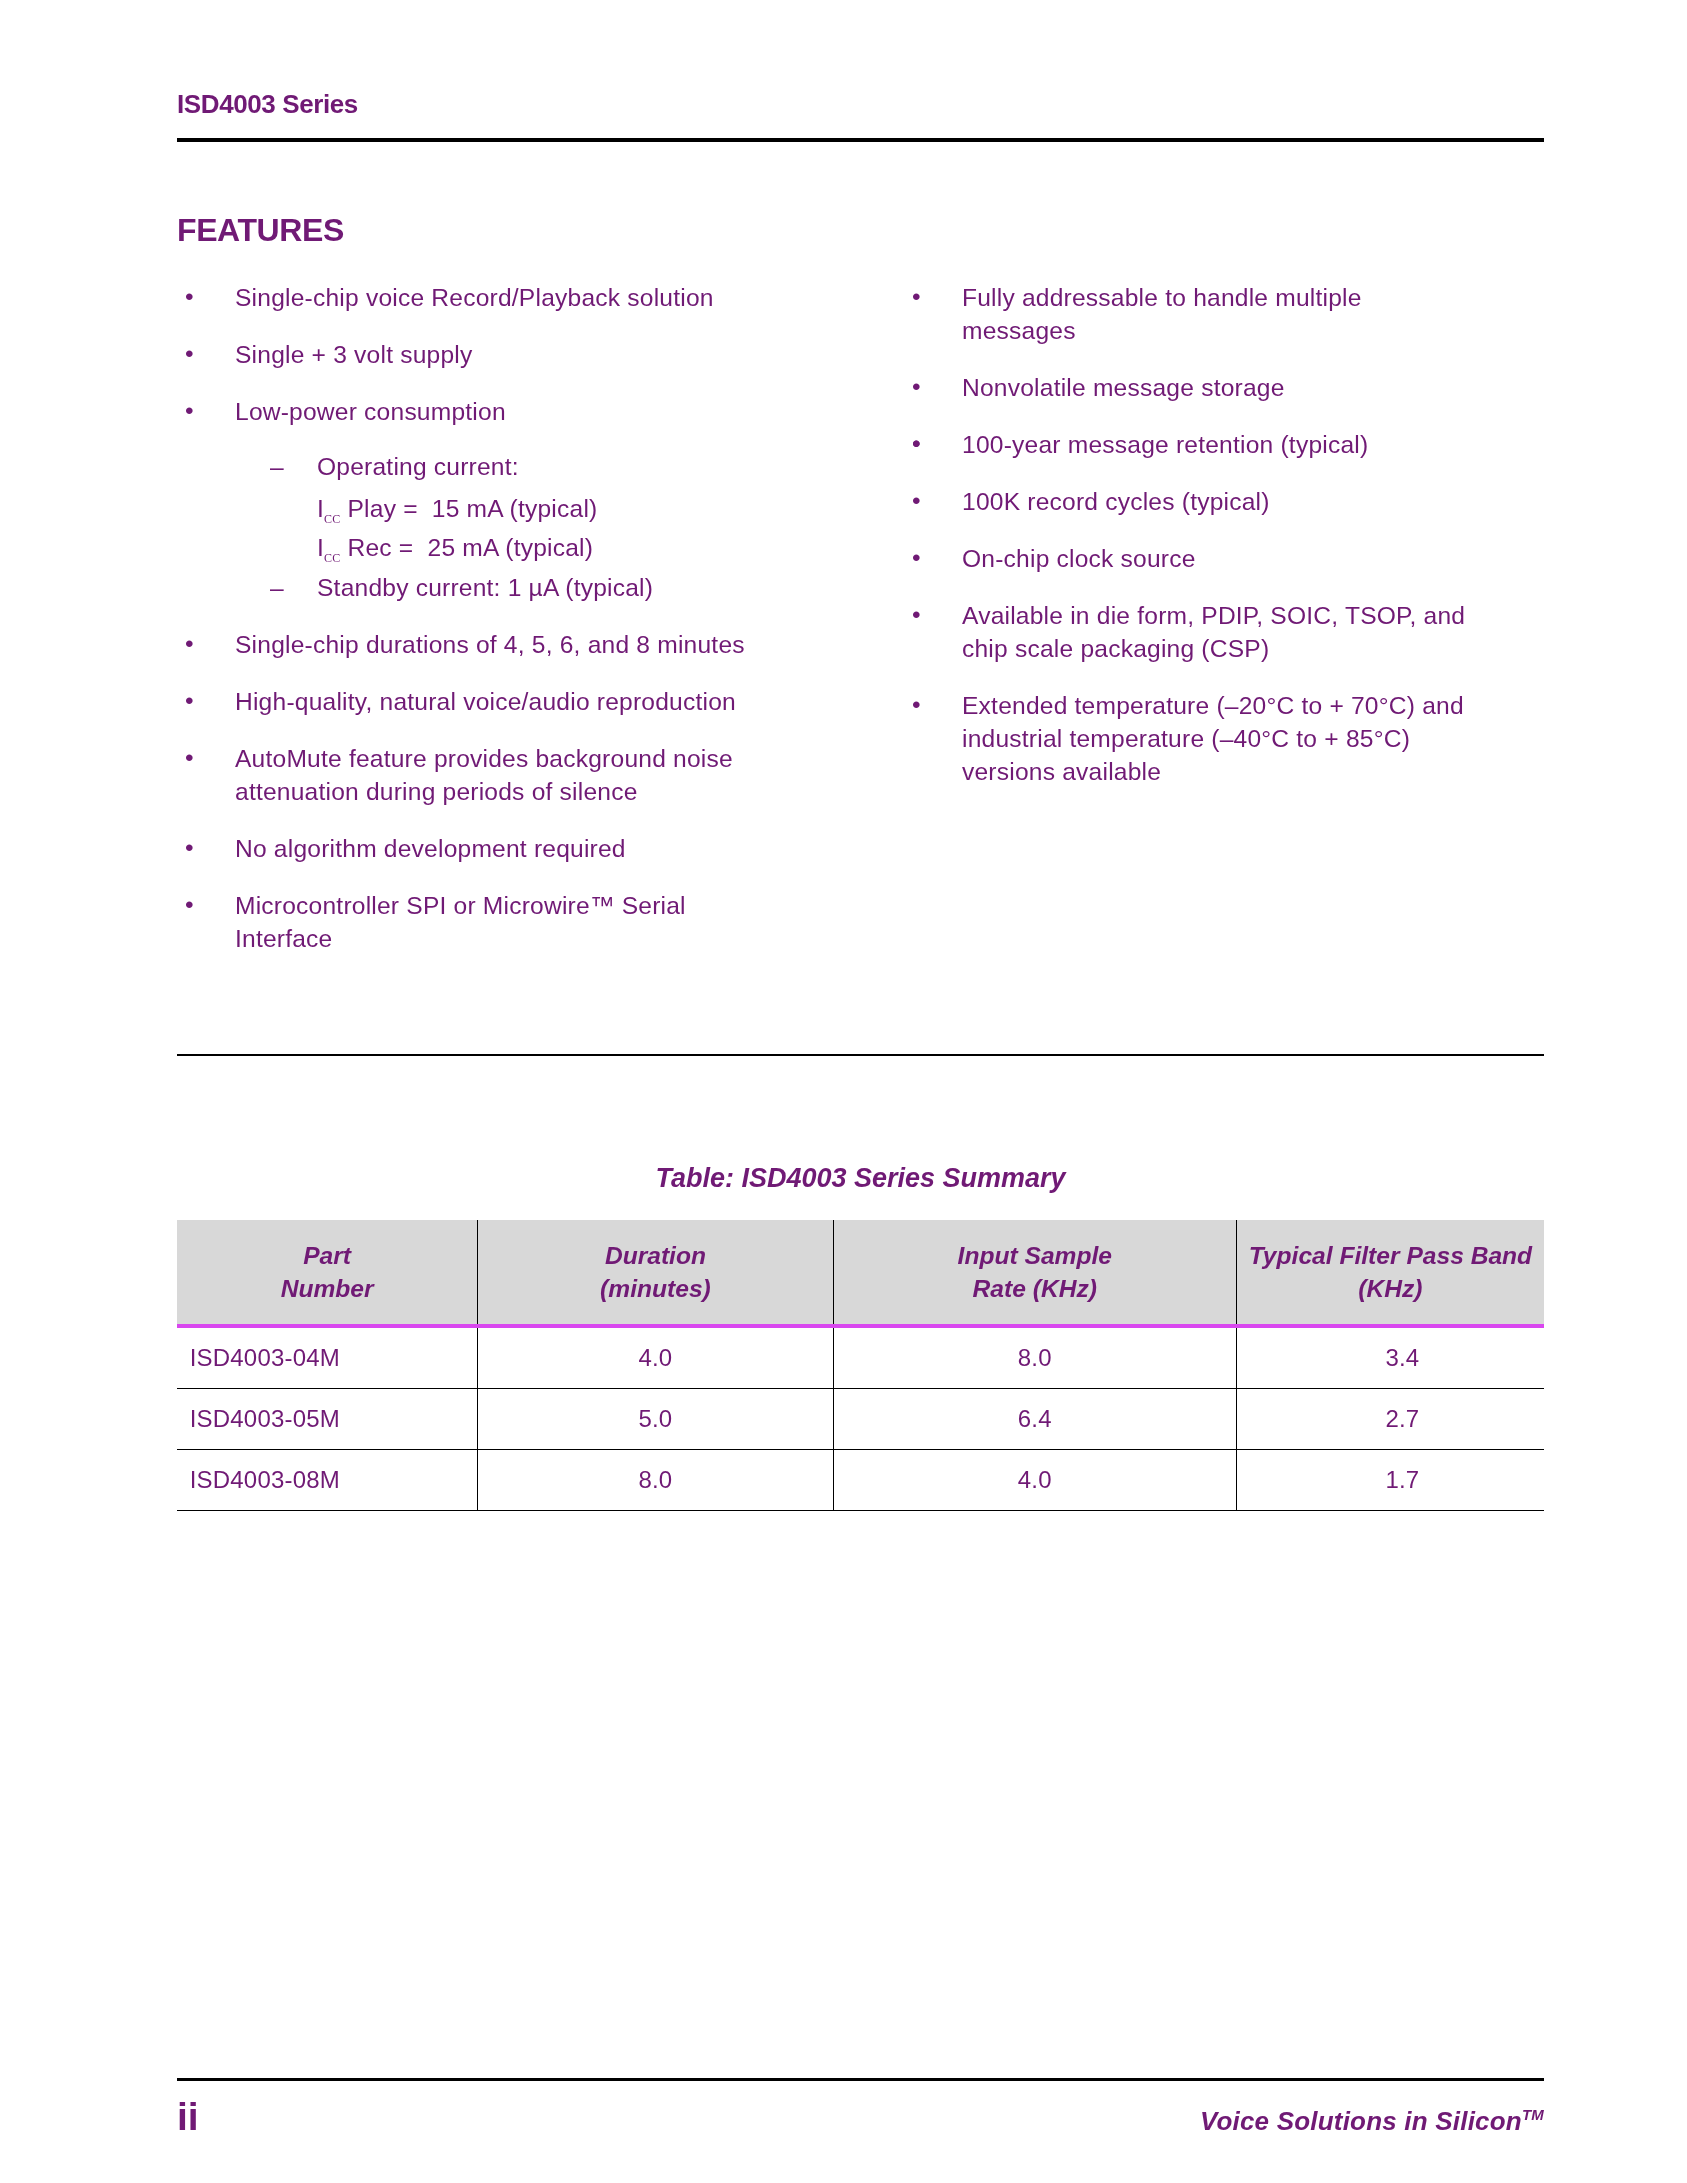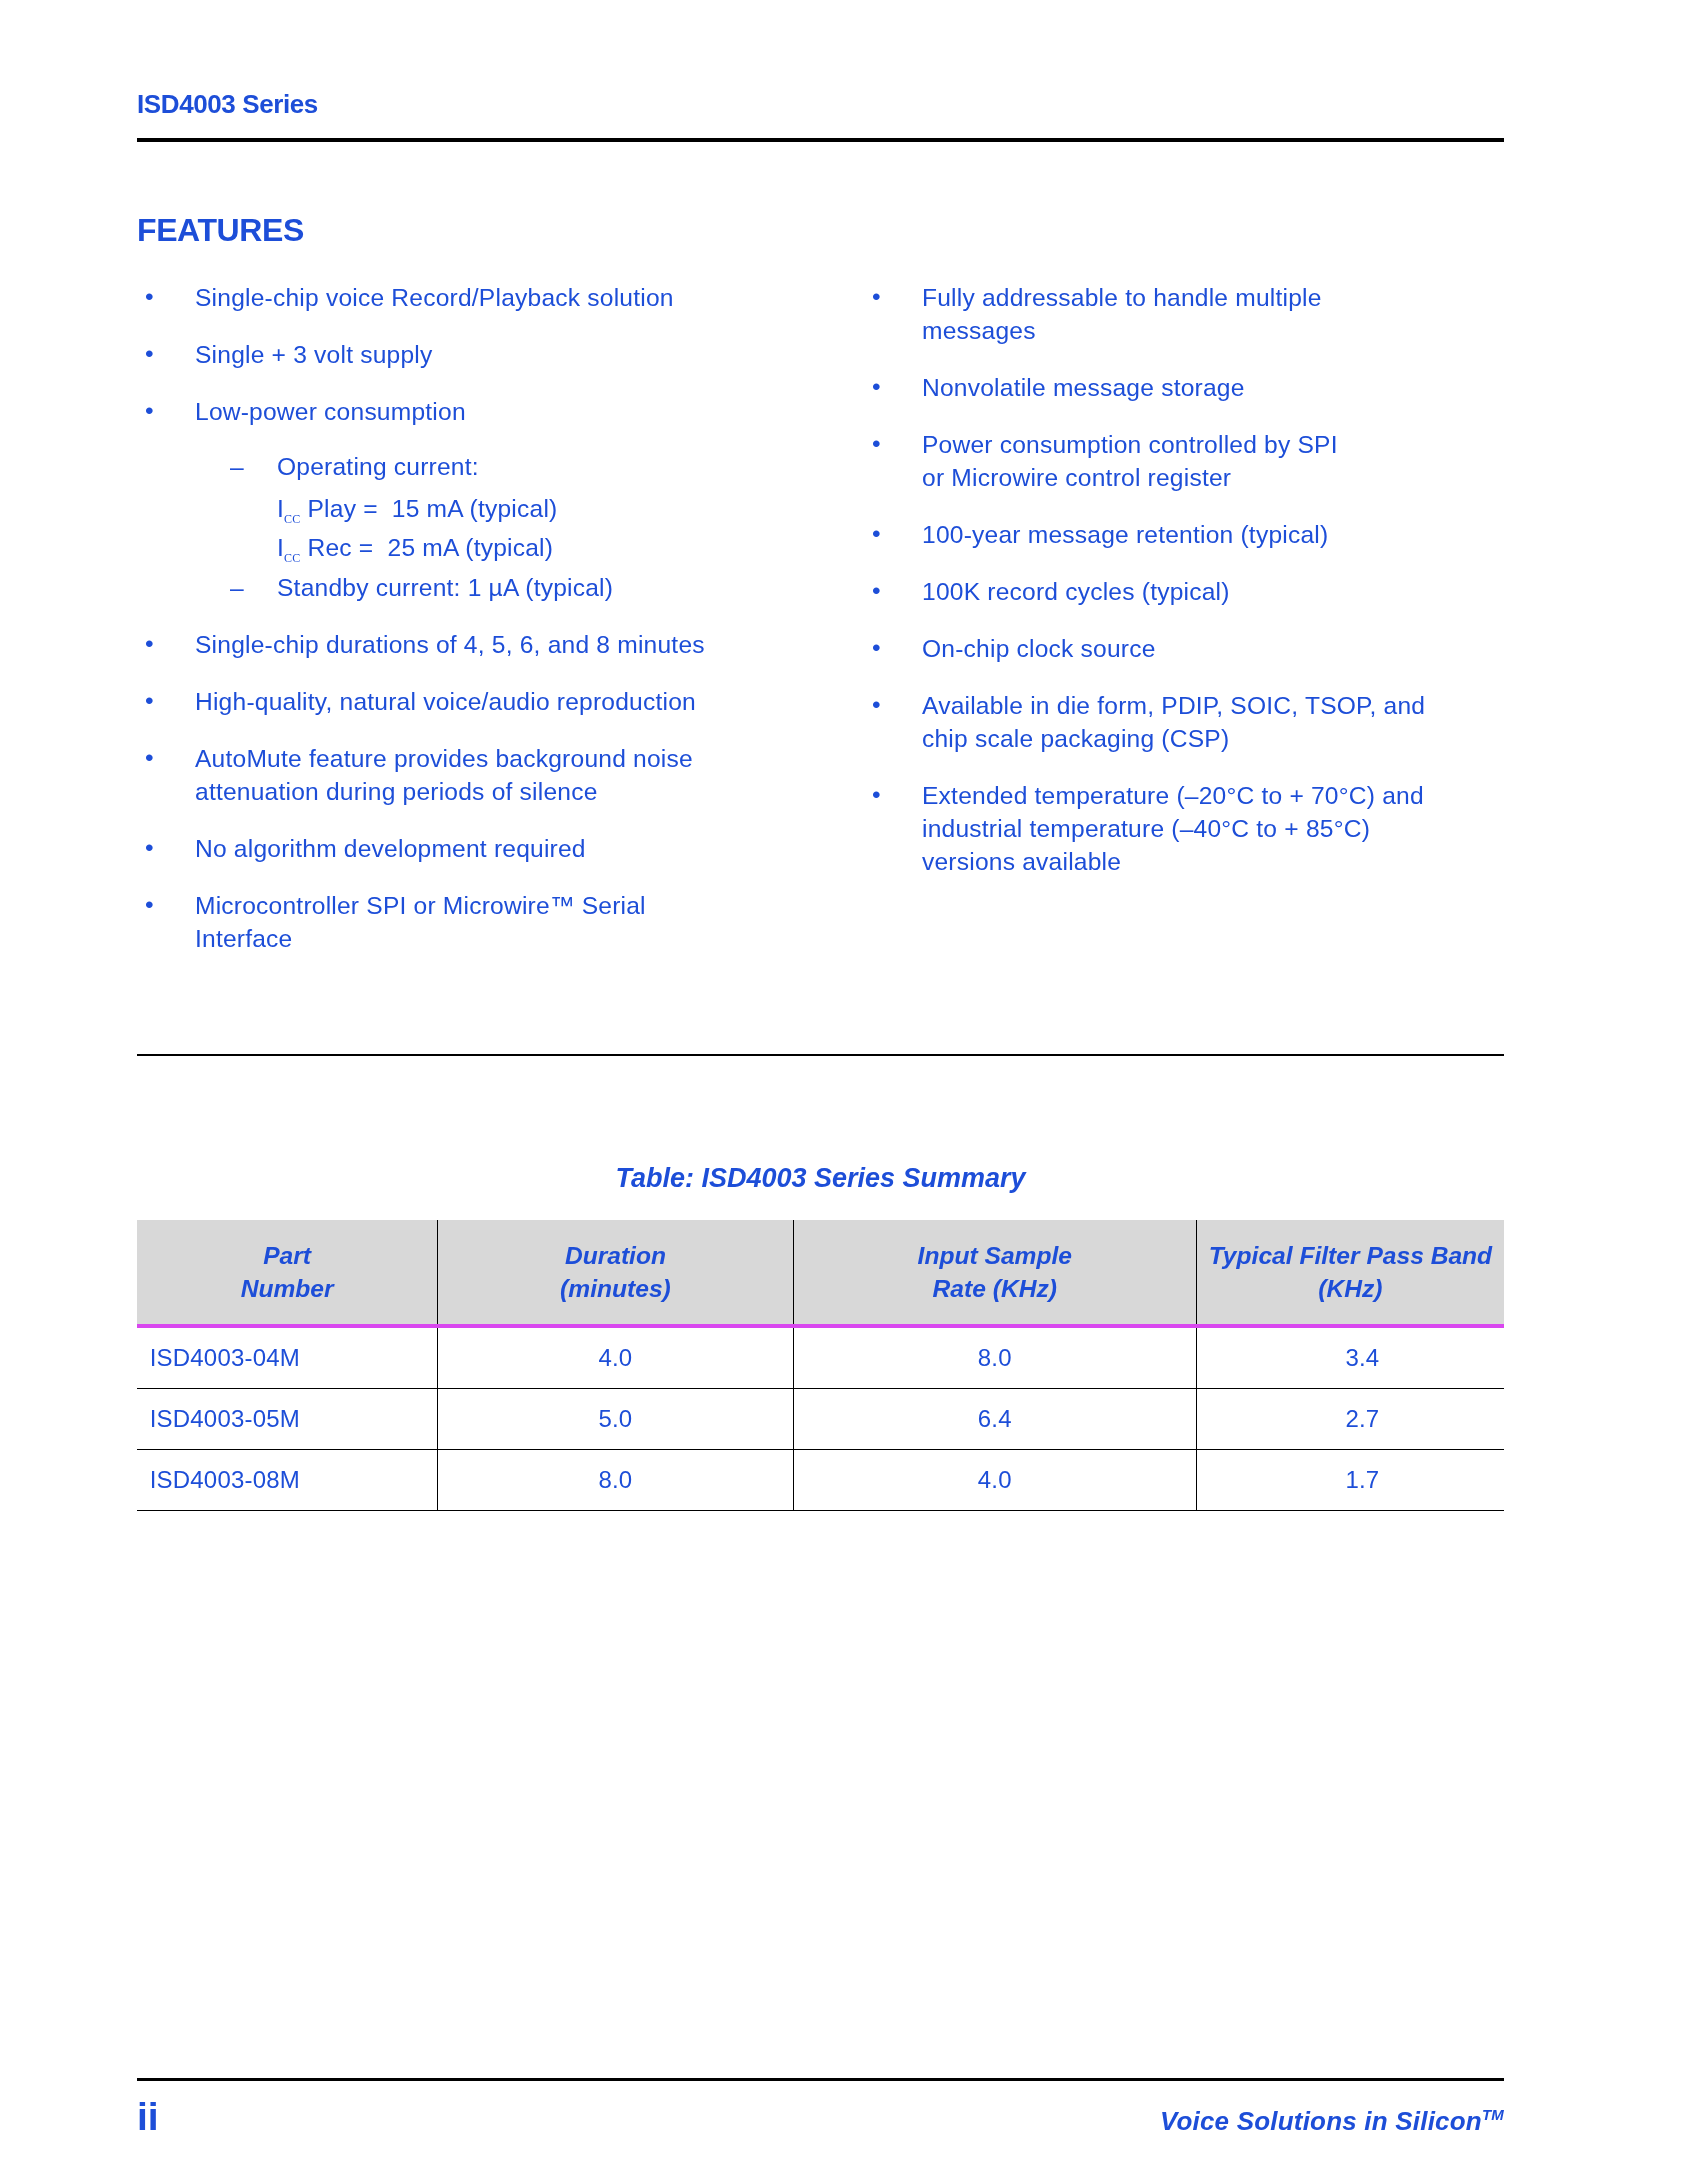--- a/index.html
+++ b/index.html
@@ -2,23 +2,24 @@
 <html style="font-size:12.7px"><head>
 <meta charset="utf-8">
 <style>
   html, body { margin: 0; padding: 0; background: #ffffff; }
   .page {
     width: 1566px;
     height: 2183px;
     position: relative;
     background: #ffffff;
     font-family: "Liberation Sans", sans-serif;
-    color: #1d4ed8;
+    color: #701a75;
     overflow: hidden;
     box-sizing: border-box;
+    margin-left: 40px;
   }
   .content { padding: 89px 62px 0 137px; }
 
   .doc-title {
     font-size: 26px;
     font-weight: bold;
     letter-spacing: -0.4px;
   }
   .rule { background: #000; }
   .rule-thick { height: 4px; margin-top: 17.5px; }
@@ -138,22 +139,21 @@
           <div class="bullet-item"><span class="bullet-marker">•</span><span class="bullet-text">AutoMute feature provides background noise
 attenuation during periods of silence</span></div>
           <div class="bullet-item"><span class="bullet-marker">•</span><span class="bullet-text">No algorithm development required</span></div>
           <div class="bullet-item"><span class="bullet-marker">•</span><span class="bullet-text">Microcontroller SPI or Microwire™ Serial
 Interface</span></div>
         </div>
       <div class="feature-col">
           <div class="bullet-item"><span class="bullet-marker">•</span><span class="bullet-text">Fully addressable to handle multiple
 messages</span></div>
           <div class="bullet-item"><span class="bullet-marker">•</span><span class="bullet-text">Nonvolatile message storage</span></div>
-          <div class="bullet-item"><span class="bullet-marker">•</span><span class="bullet-text">Power consumption controlled by SPI
-or Microwire control register</span></div>
+          <div class="bullet-item"><span class="bullet-marker">•</span></div>
           <div class="bullet-item"><span class="bullet-marker">•</span><span class="bullet-text">100-year message retention (typical)</span></div>
           <div class="bullet-item"><span class="bullet-marker">•</span><span class="bullet-text">100K record cycles (typical)</span></div>
           <div class="bullet-item"><span class="bullet-marker">•</span><span class="bullet-text">On-chip clock source</span></div>
           <div class="bullet-item"><span class="bullet-marker">•</span><span class="bullet-text">Available in die form, PDIP, SOIC, TSOP, and
 chip scale packaging (CSP)</span></div>
           <div class="bullet-item"><span class="bullet-marker">•</span><span class="bullet-text">Extended temperature (–20°C to + 70°C) and
 industrial temperature (–40°C to + 85°C)
 versions available</span></div>
         </div>
     </div>

